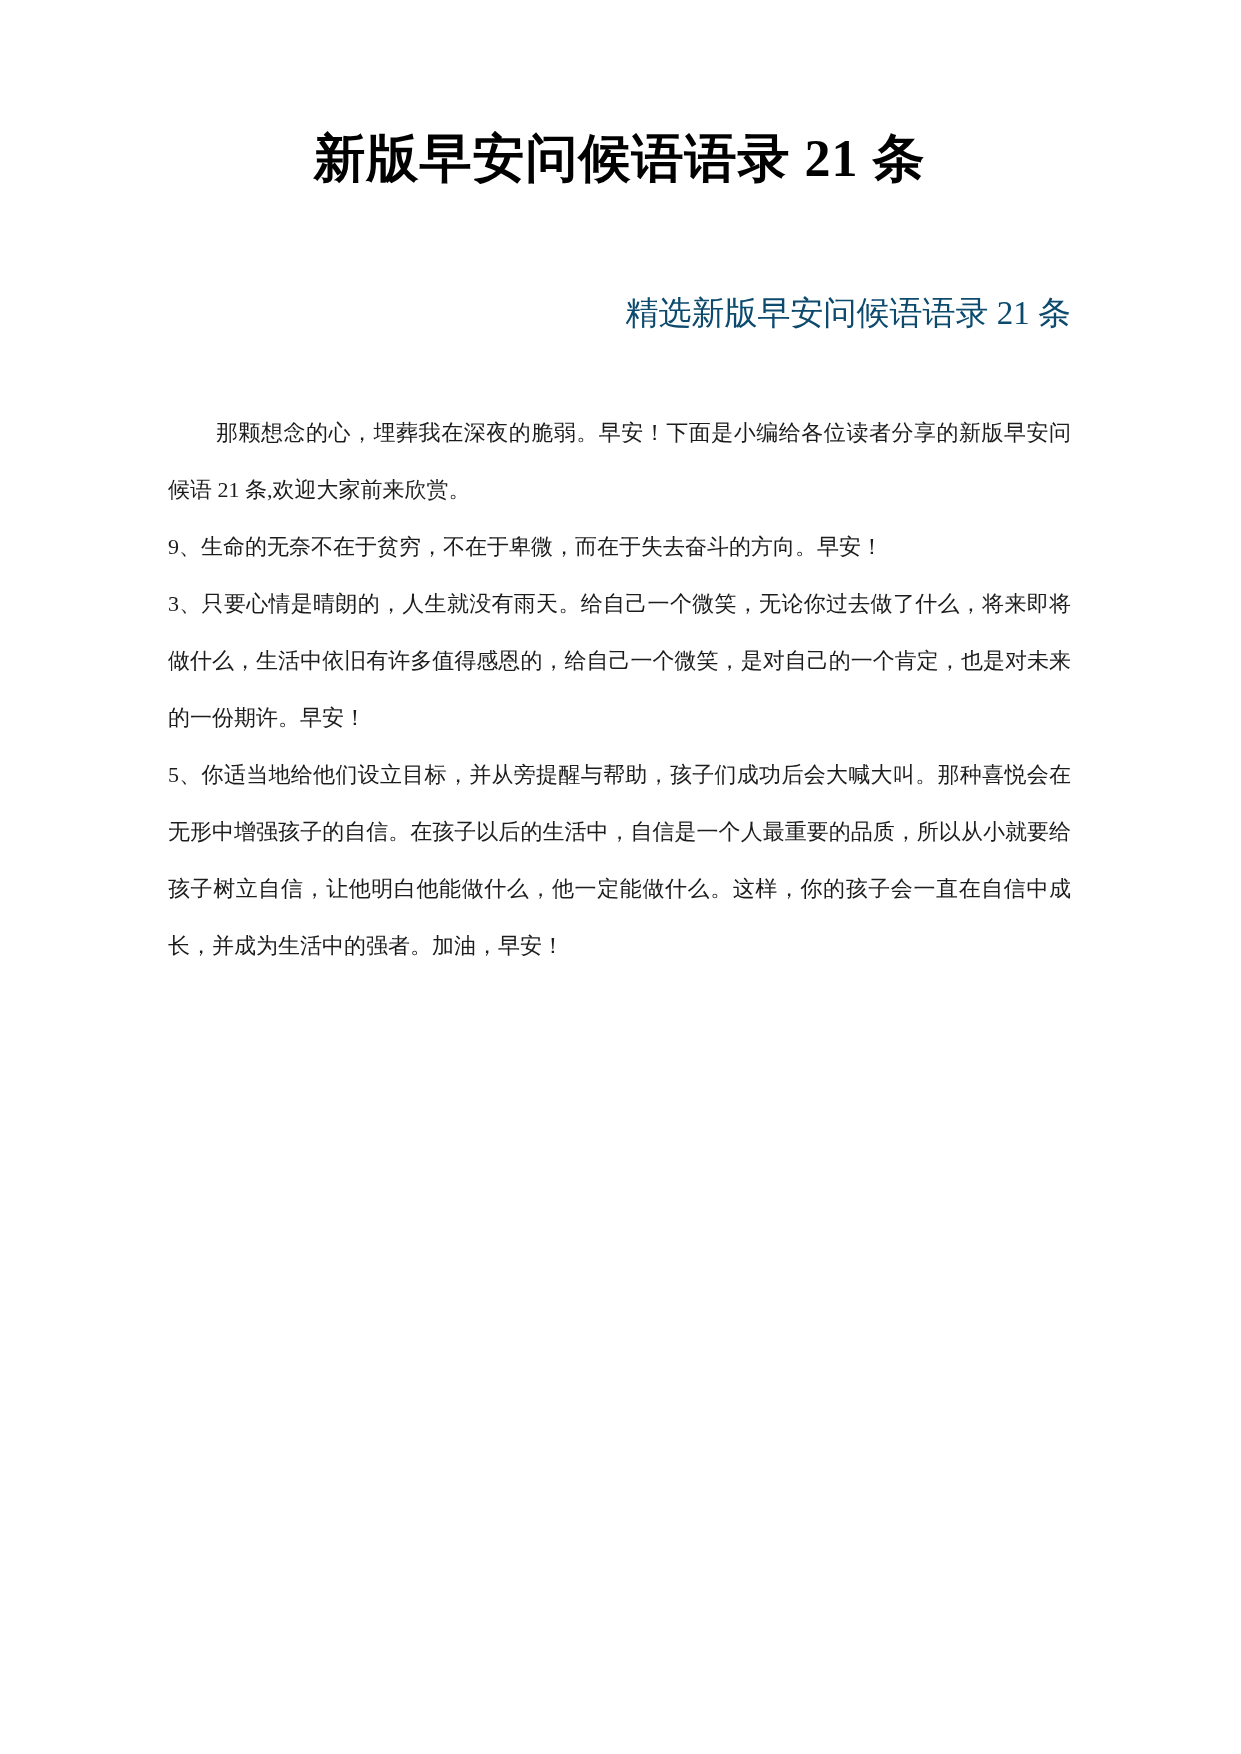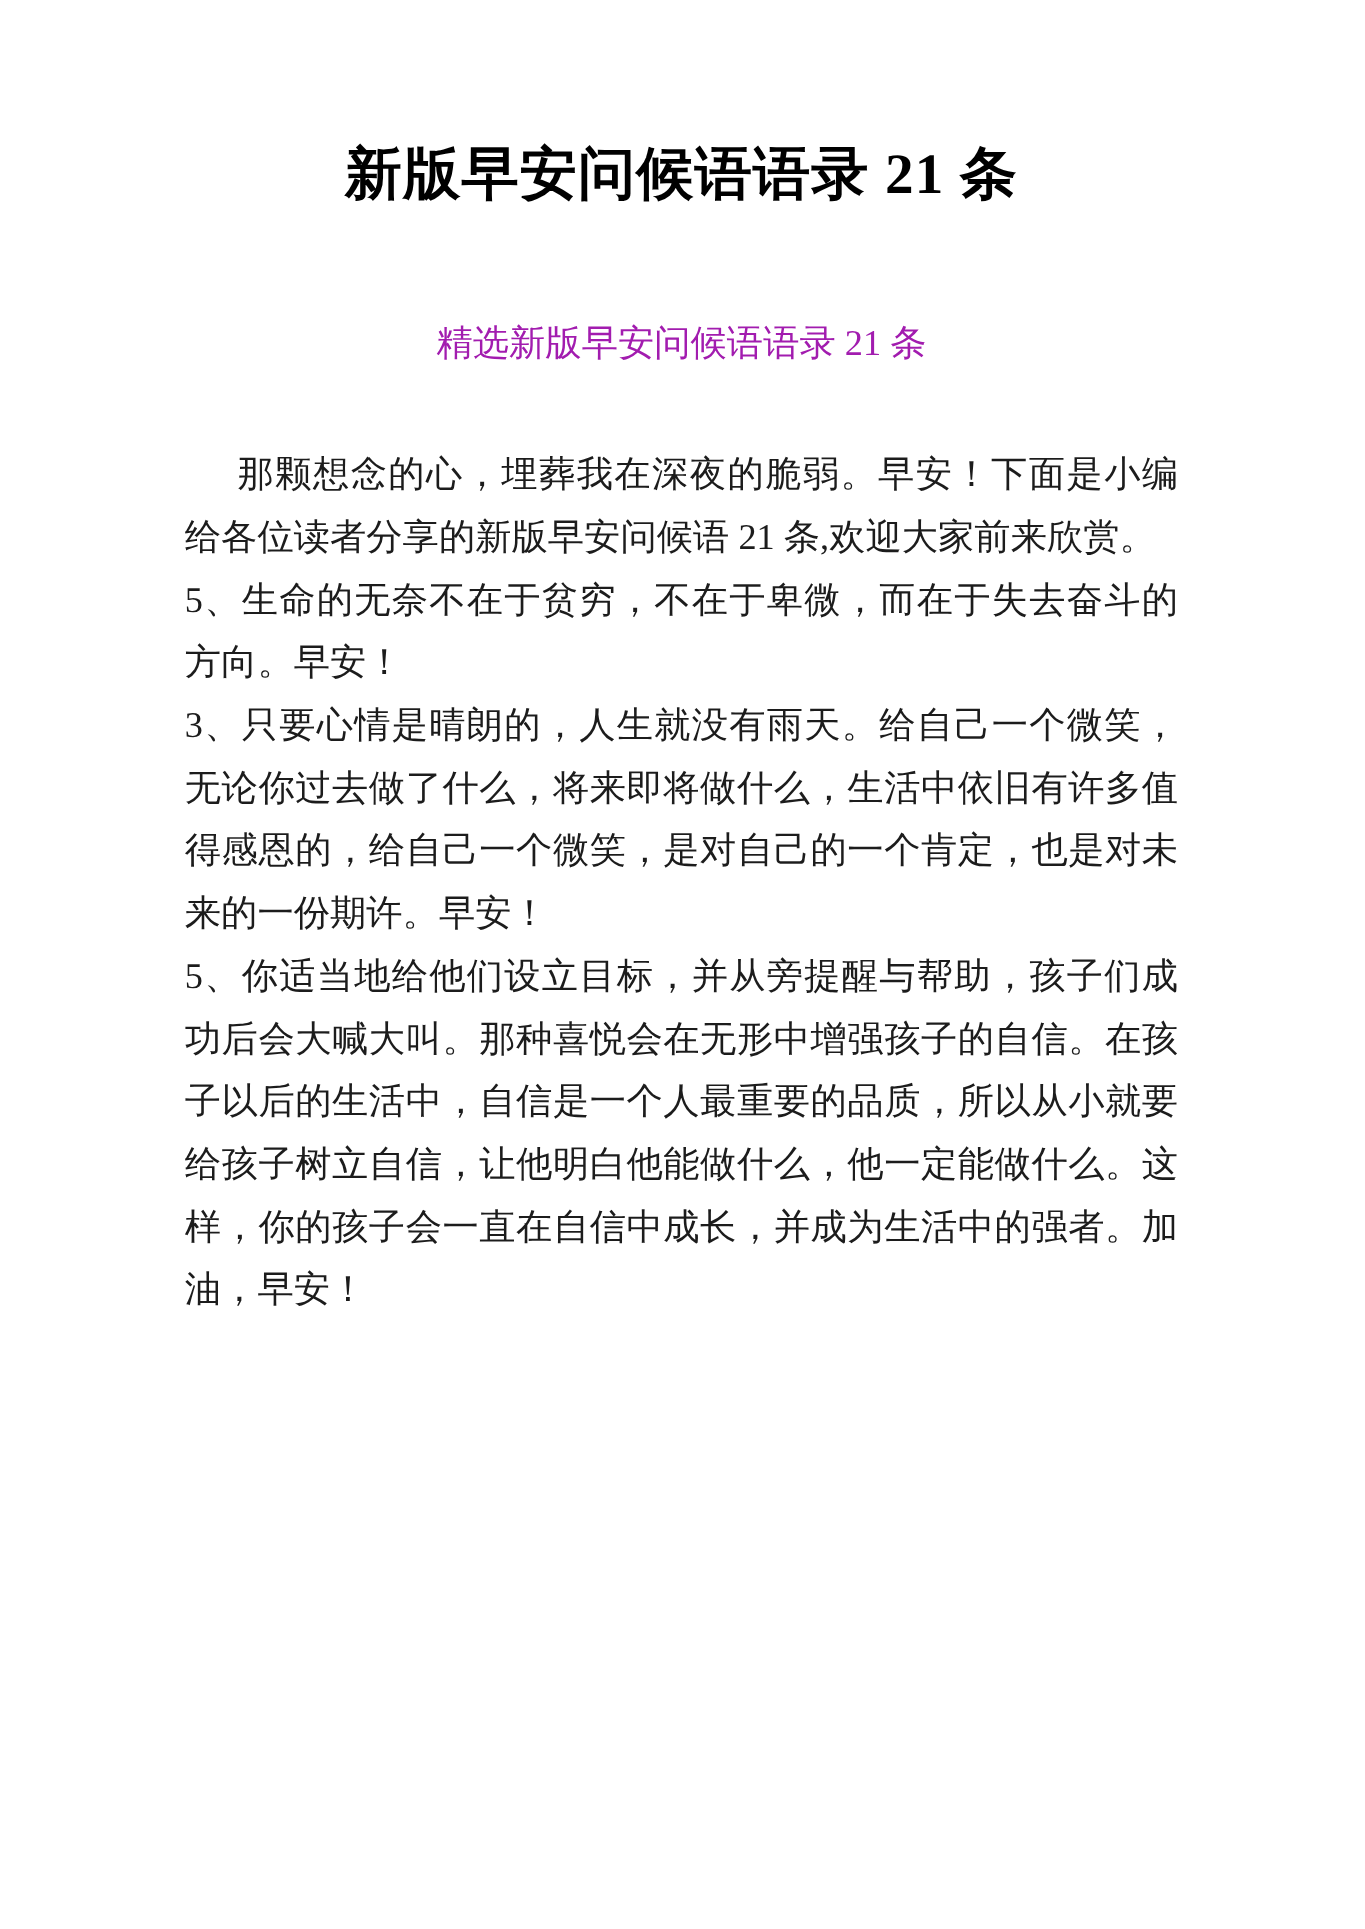--- a/index.html
+++ b/index.html
@@ -26,46 +26,46 @@
     line-height: 62px;
     font-weight: 700;
     text-align: center;
     color: #000000;
     letter-spacing: 1px;
   }
   .subtitle {
     margin: 95px 0 0 0;
     font-size: 33px;
     line-height: 57px;
-    color: #a21caf;
-    text-align: center;
+    color: #0c4a6e;
+    text-align: right;
   }
   .body-text {
     margin-top: 62px;
   }
   .para {
     margin: 0;
-    font-size: 33px;
+    font-size: 22px;
     line-height: 57px;
     color: #1c1c1c;
     text-align: justify;
     text-align-last: left;
     word-break: break-all;
   }
   .para.indent {
     text-indent: 48px;
   }
 </style>
 </head>
 <body>
 
 <div class="page">
   <h1 class="title">新版早安问候语语录 21 条</h1>
 
   <p class="subtitle">精选新版早安问候语语录 21 条</p>
 
   <div class="body-text">
     <p class="para indent">那颗想念的心，埋葬我在深夜的脆弱。早安！下面是小编给各位读者分享的新版早安问候语 21 条,欢迎大家前来欣赏。</p>
-    <p class="para">5、生命的无奈不在于贫穷，不在于卑微，而在于失去奋斗的方向。早安！</p>
+    <p class="para">9、生命的无奈不在于贫穷，不在于卑微，而在于失去奋斗的方向。早安！</p>
     <p class="para">3、只要心情是晴朗的，人生就没有雨天。给自己一个微笑，无论你过去做了什么，将来即将做什么，生活中依旧有许多值得感恩的，给自己一个微笑，是对自己的一个肯定，也是对未来的一份期许。早安！</p>
     <p class="para">5、你适当地给他们设立目标，并从旁提醒与帮助，孩子们成功后会大喊大叫。那种喜悦会在无形中增强孩子的自信。在孩子以后的生活中，自信是一个人最重要的品质，所以从小就要给孩子树立自信，让他明白他能做什么，他一定能做什么。这样，你的孩子会一直在自信中成长，并成为生活中的强者。加油，早安！</p>
   </div>
 </div>
 
 </body></html>

